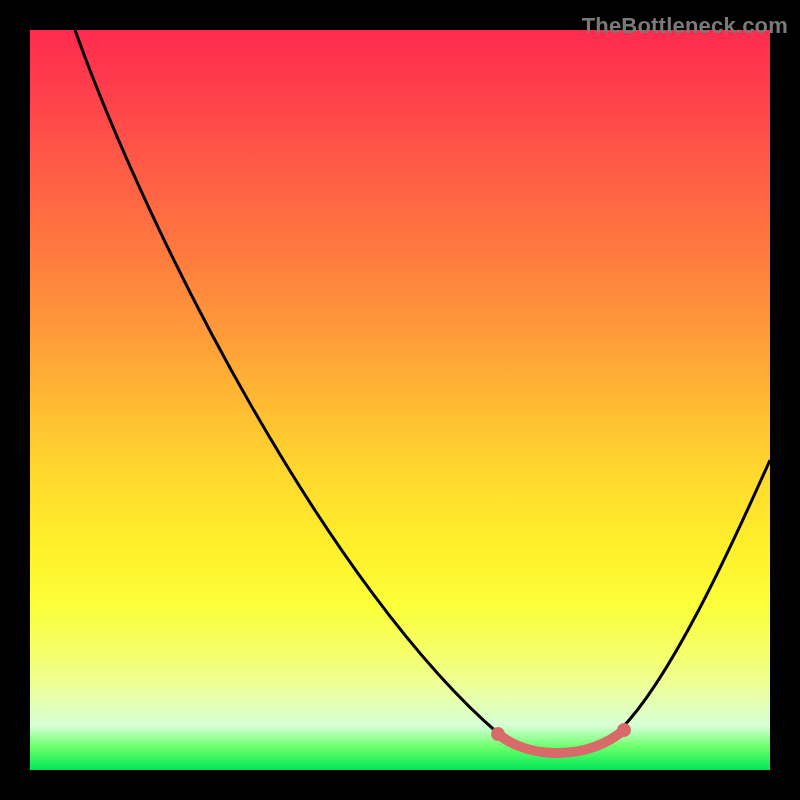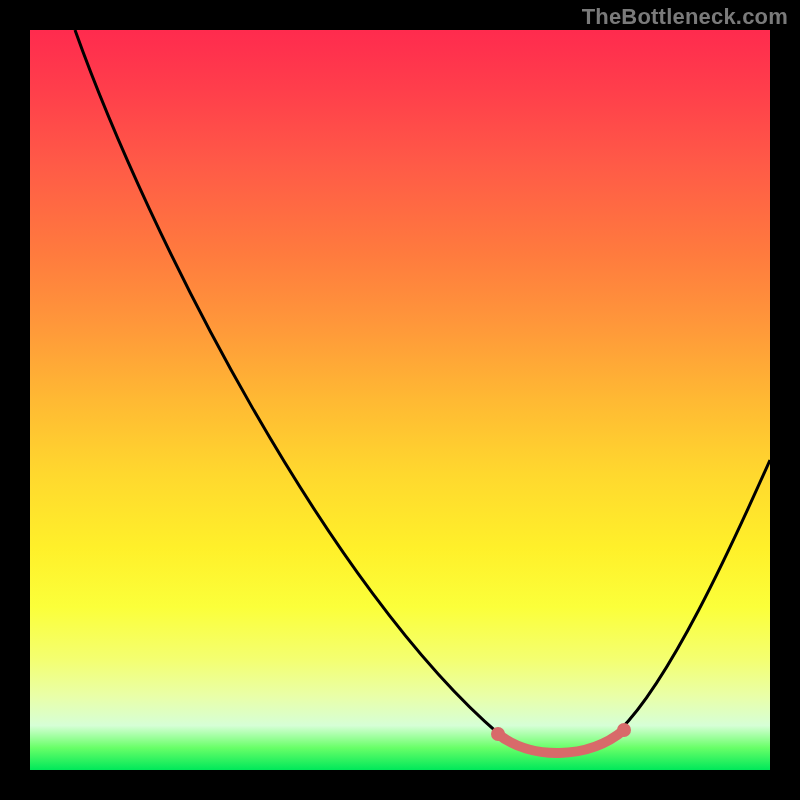--- a/index.html
+++ b/index.html
@@ -27,21 +27,21 @@
       #fff02a 70%,
       #fbff3a 78%,
       #f4ff70 85%,
       #e9ffa8 90%,
       #d6ffd6 94%,
       #68ff68 97%,
       #00e85a 100%);
   }
   .watermark {
     position: absolute;
-    top: 4px;
+    top: 13px;
     right: 12px;
     font-family: Arial, Helvetica, sans-serif;
     font-size: 22px;
     font-weight: bold;
     color: #7a7a7a;
     letter-spacing: 0.2px;
   }
   svg {
     position: absolute;
     left: 0;

